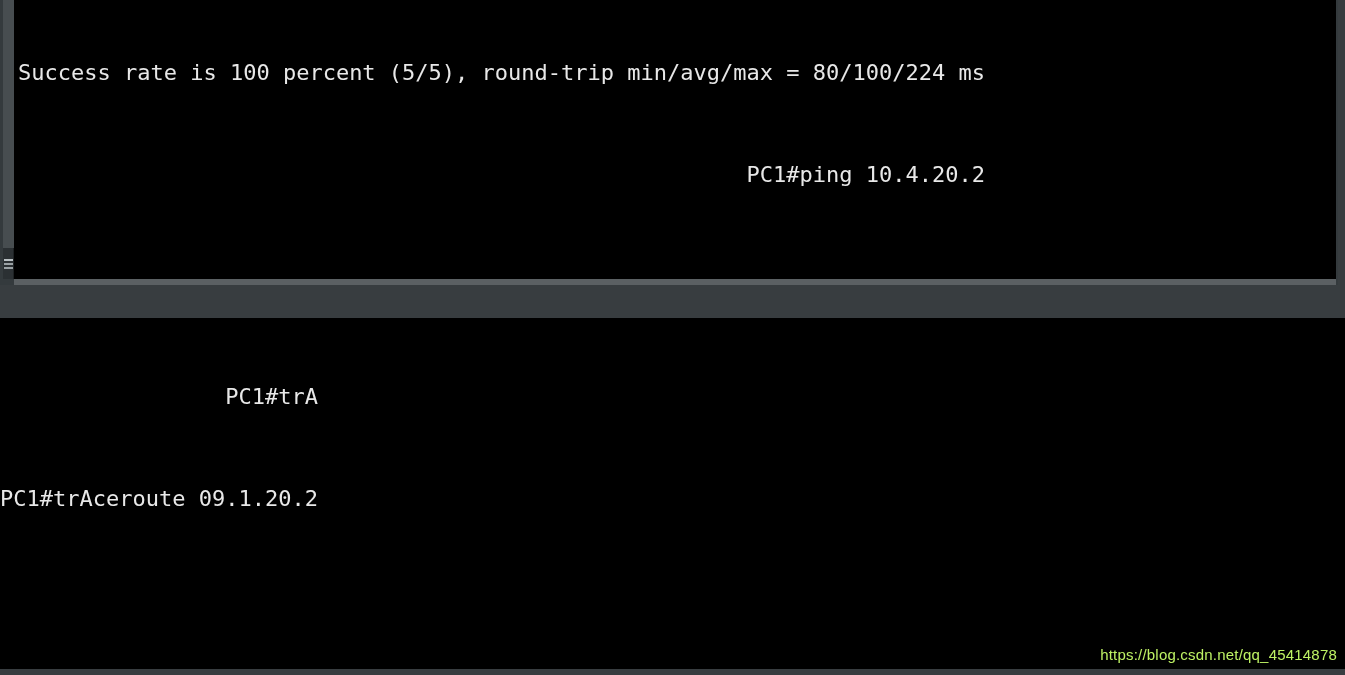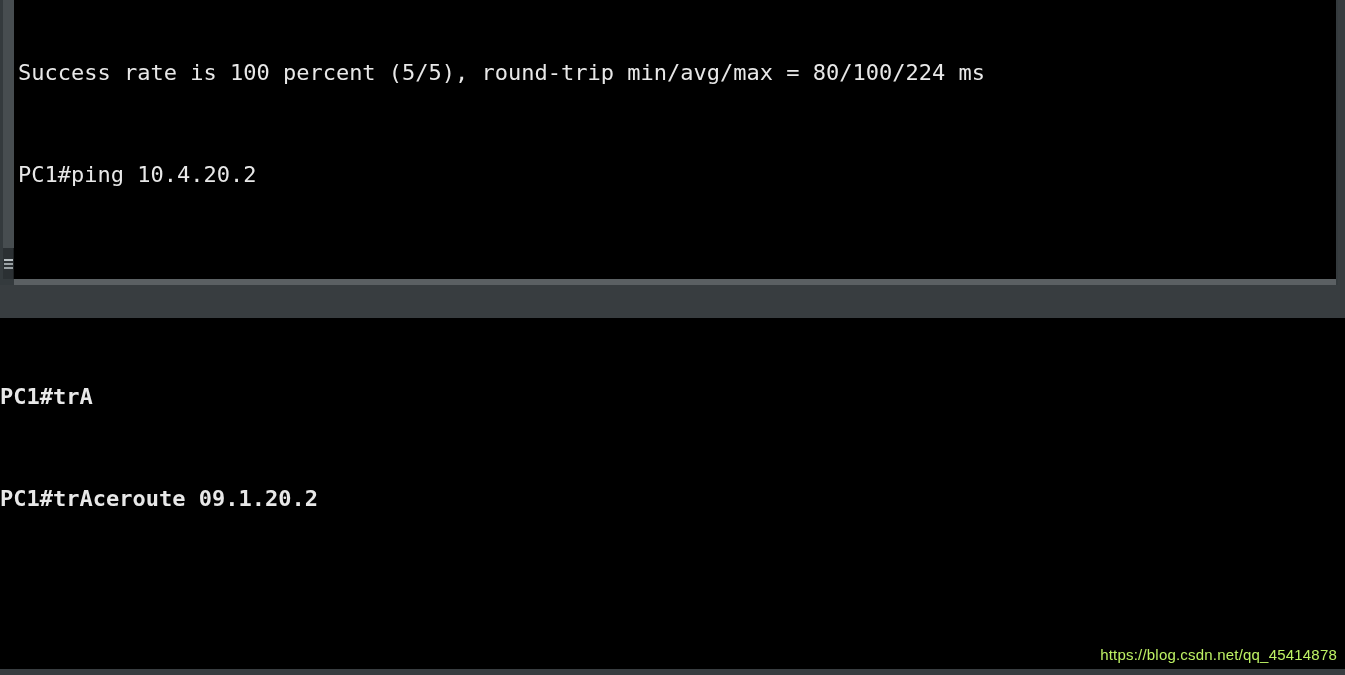--- a/index.html
+++ b/index.html
@@ -1,16 +1,16 @@
 <!DOCTYPE html>
 <html><head>
 <meta charset="utf-8">
 <title>Terminal Screenshot</title>
 <style>
-  * { box-sizing: border-box; }
+  * { box-sizing: border-box; text-align: right; }
   html, body {
     margin: 0;
     padding: 0;
     width: 1345px;
     height: 675px;
     overflow: hidden;
     background: #383d40;
     font-family: "DejaVu Sans Mono", "Liberation Mono", monospace;
   }
 
@@ -95,21 +95,20 @@
 
   
   .win2 {
     position: absolute;
     left: 0;
     top: 318px;
     width: 1345px;
     height: 351px;
     background: #000000;
     overflow: hidden;
-    font-weight: bold;
   }
   .win2-bottom {
     position: absolute;
     left: 0;
     top: 669px;
     width: 1345px;
     height: 6px;
     background: #383d40;
   }
 

